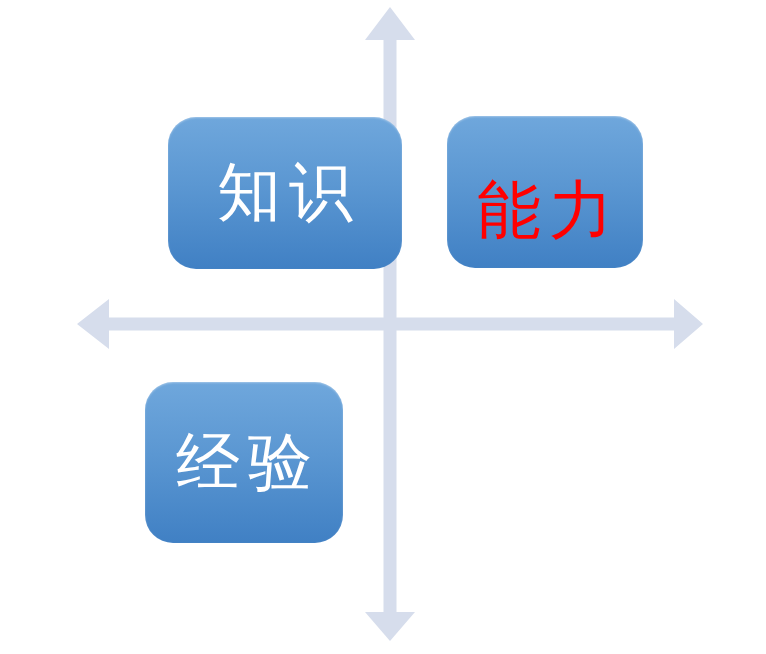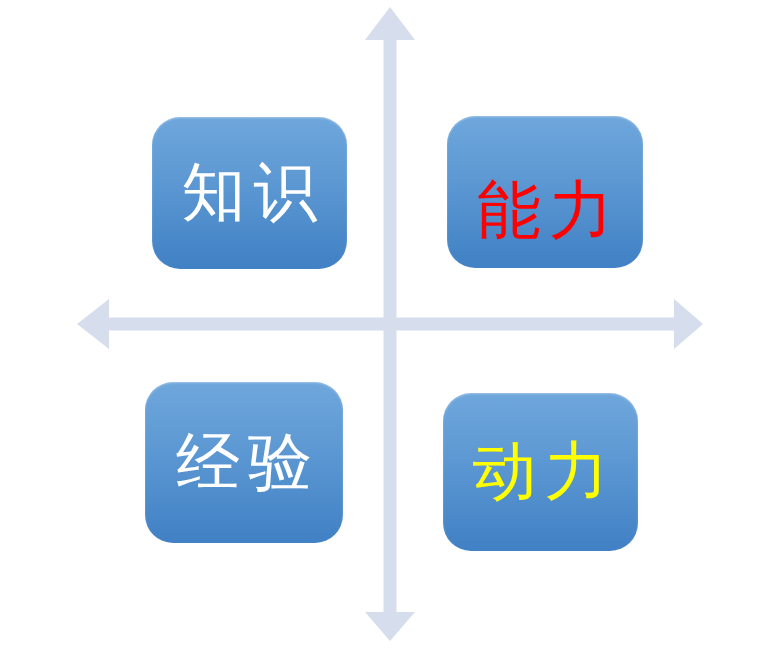--- a/index.html
+++ b/index.html
@@ -32,21 +32,21 @@
     justify-content: center;
   }
   .qbox .label {
     font-size: 64px;
     font-weight: normal;
     letter-spacing: 8px;
     text-indent: 8px; 
     line-height: 1;
     white-space: nowrap;
   }
-  .qbox-knowledge  { left: 152px; top: 117px; width: 195px; height: 152px; }
+  .qbox-knowledge  { left: 168px; top: 117px; width: 234px; height: 152px; }
   .qbox-ability    { left: 447px; top: 116px; width: 196px; height: 152px; }
   .qbox-experience { left: 145px; top: 382px; width: 198px; height: 161px; }
   .qbox-motivation { left: 443px; top: 393px; width: 195px; height: 158px; }
 </style>
 </head>
 <body>
 
 <div class="canvas">
 
   <svg class="axes-svg" viewBox="0 0 766 654" xmlns="http://www.w3.org/2000/svg" aria-hidden="true">
@@ -61,17 +61,14 @@
   </div>
 
   <div class="qbox qbox-ability">
     <span class="label" style="color: rgb(255, 0, 0); margin-top: 37px;">能力</span>
   </div>
 
   <div class="qbox qbox-experience">
     <span class="label" style="color: rgb(255, 255, 255);">经验</span>
   </div>
 
-  <div class="qbox qbox-motivation">
-    <span class="label" style="color: rgb(255, 255, 0);">动力</span>
-  </div>
 
 </div>
 
 </body></html>

